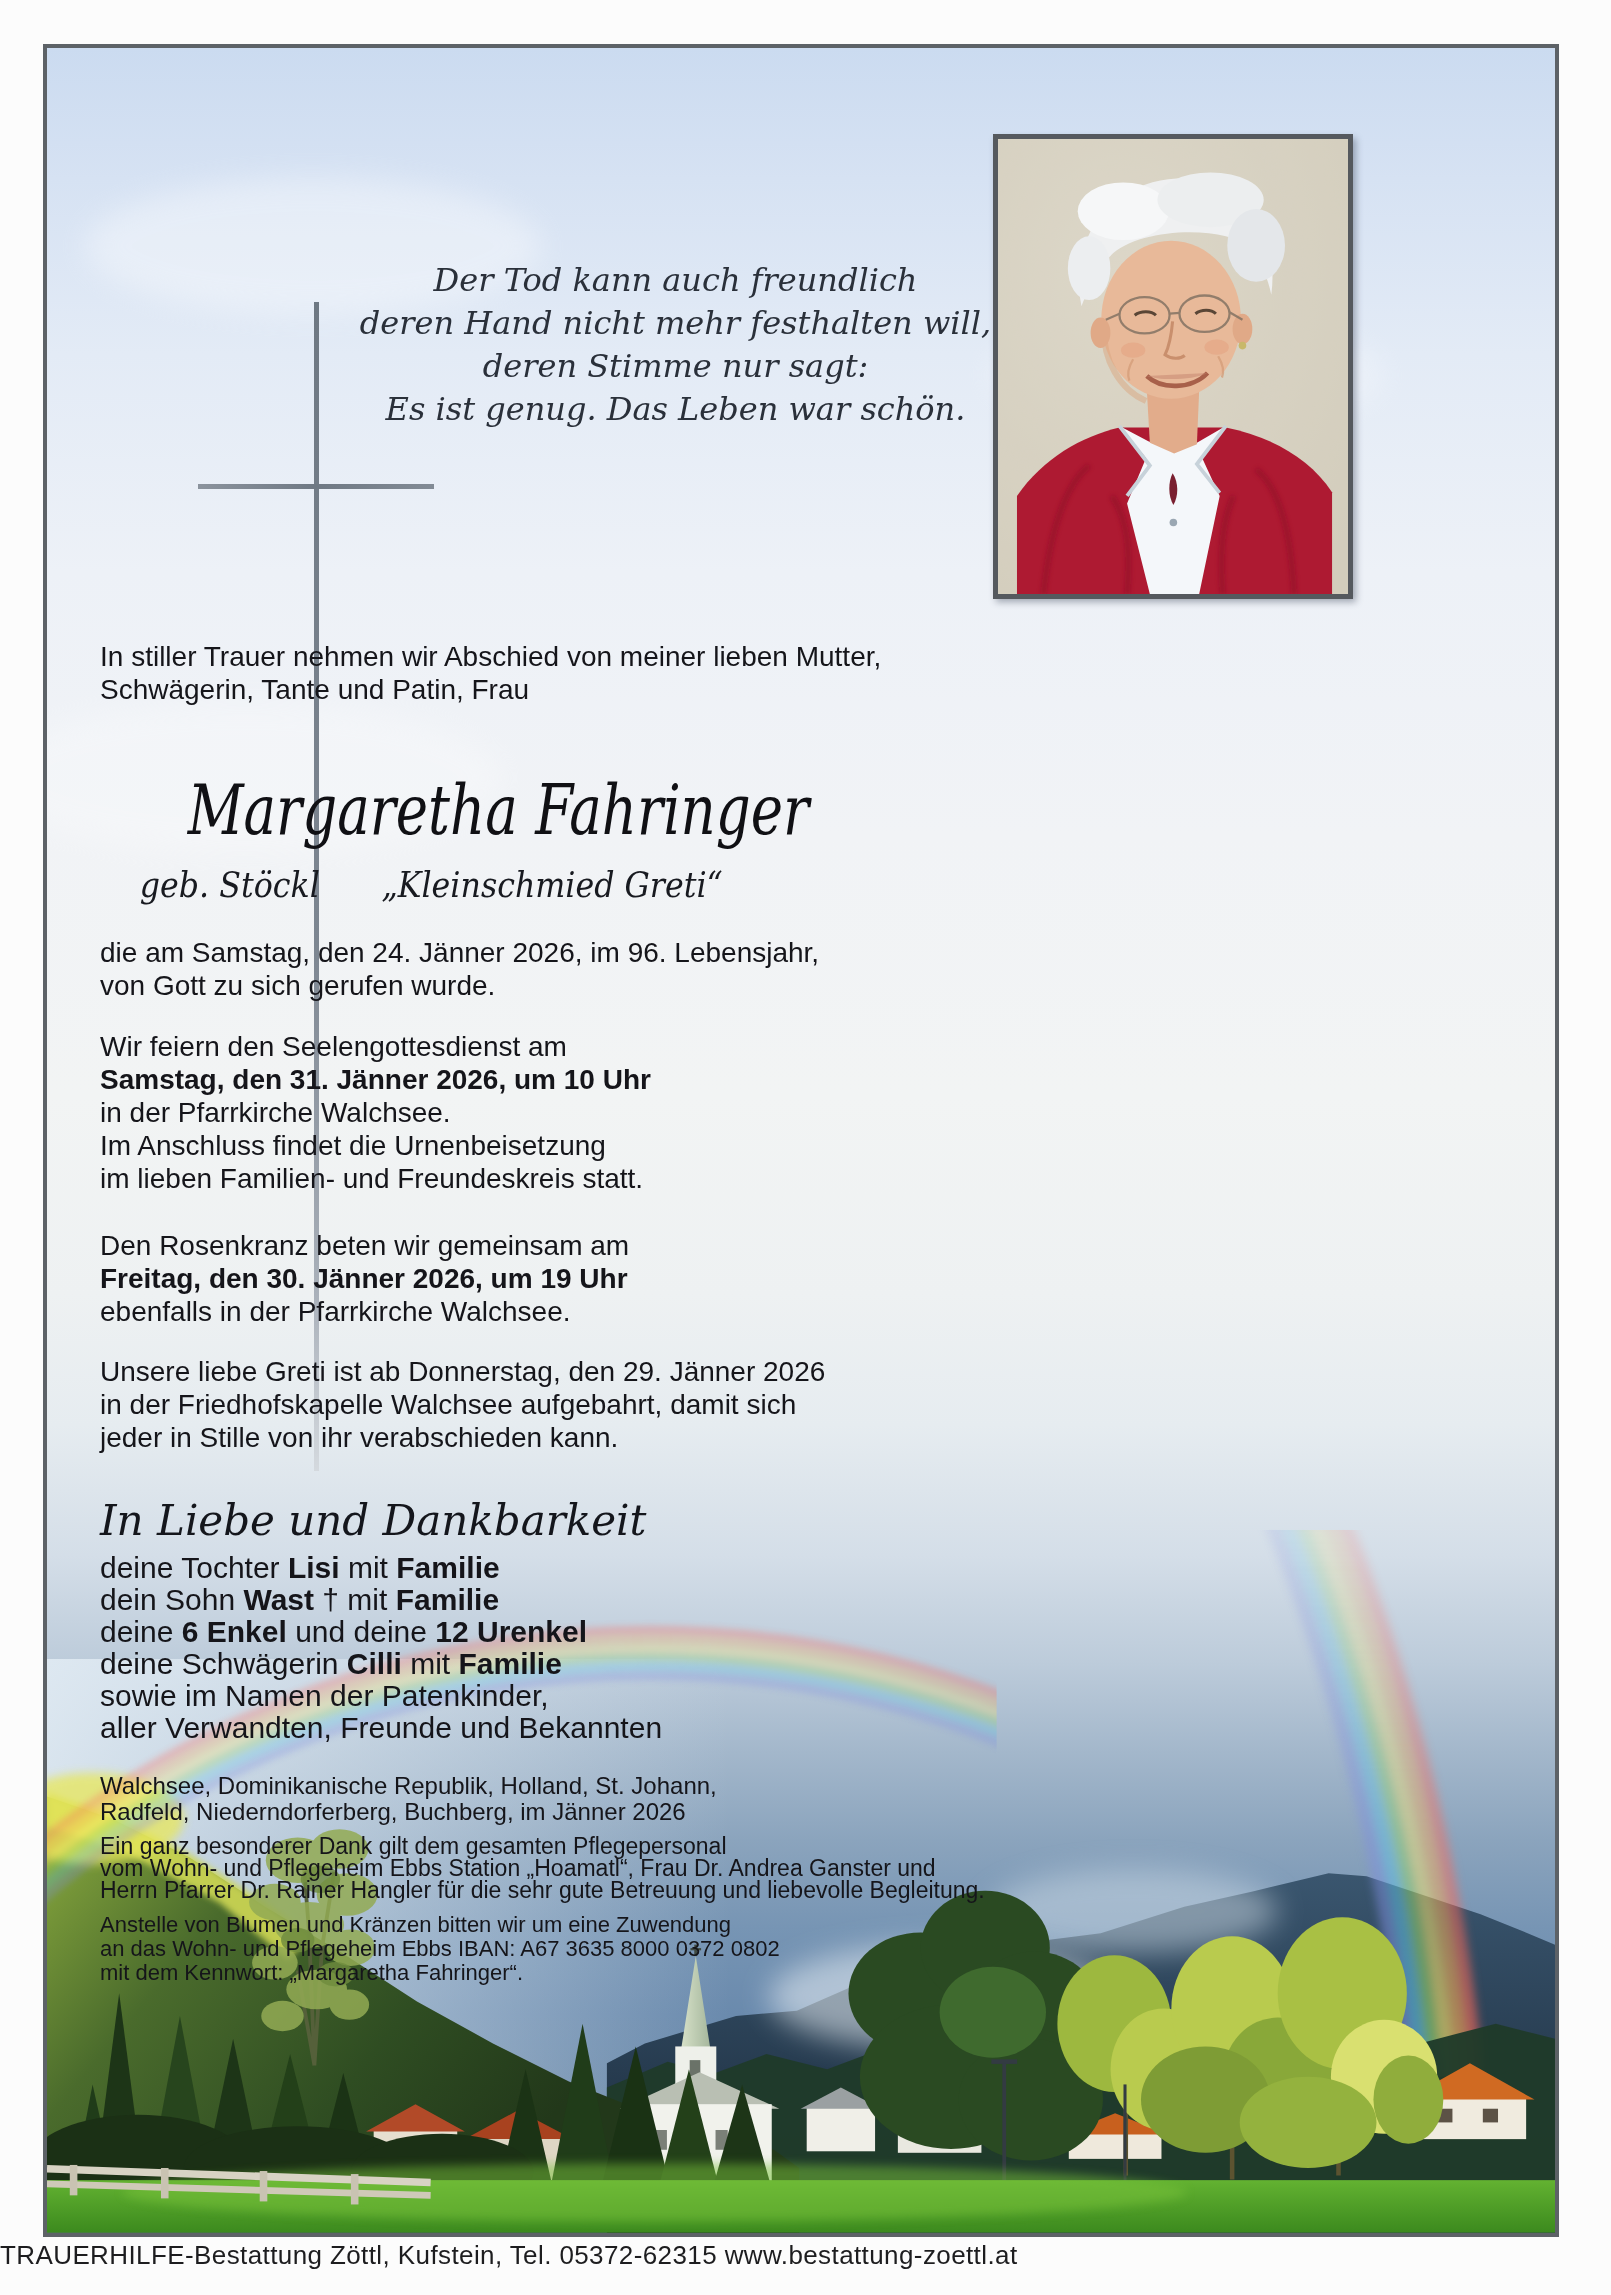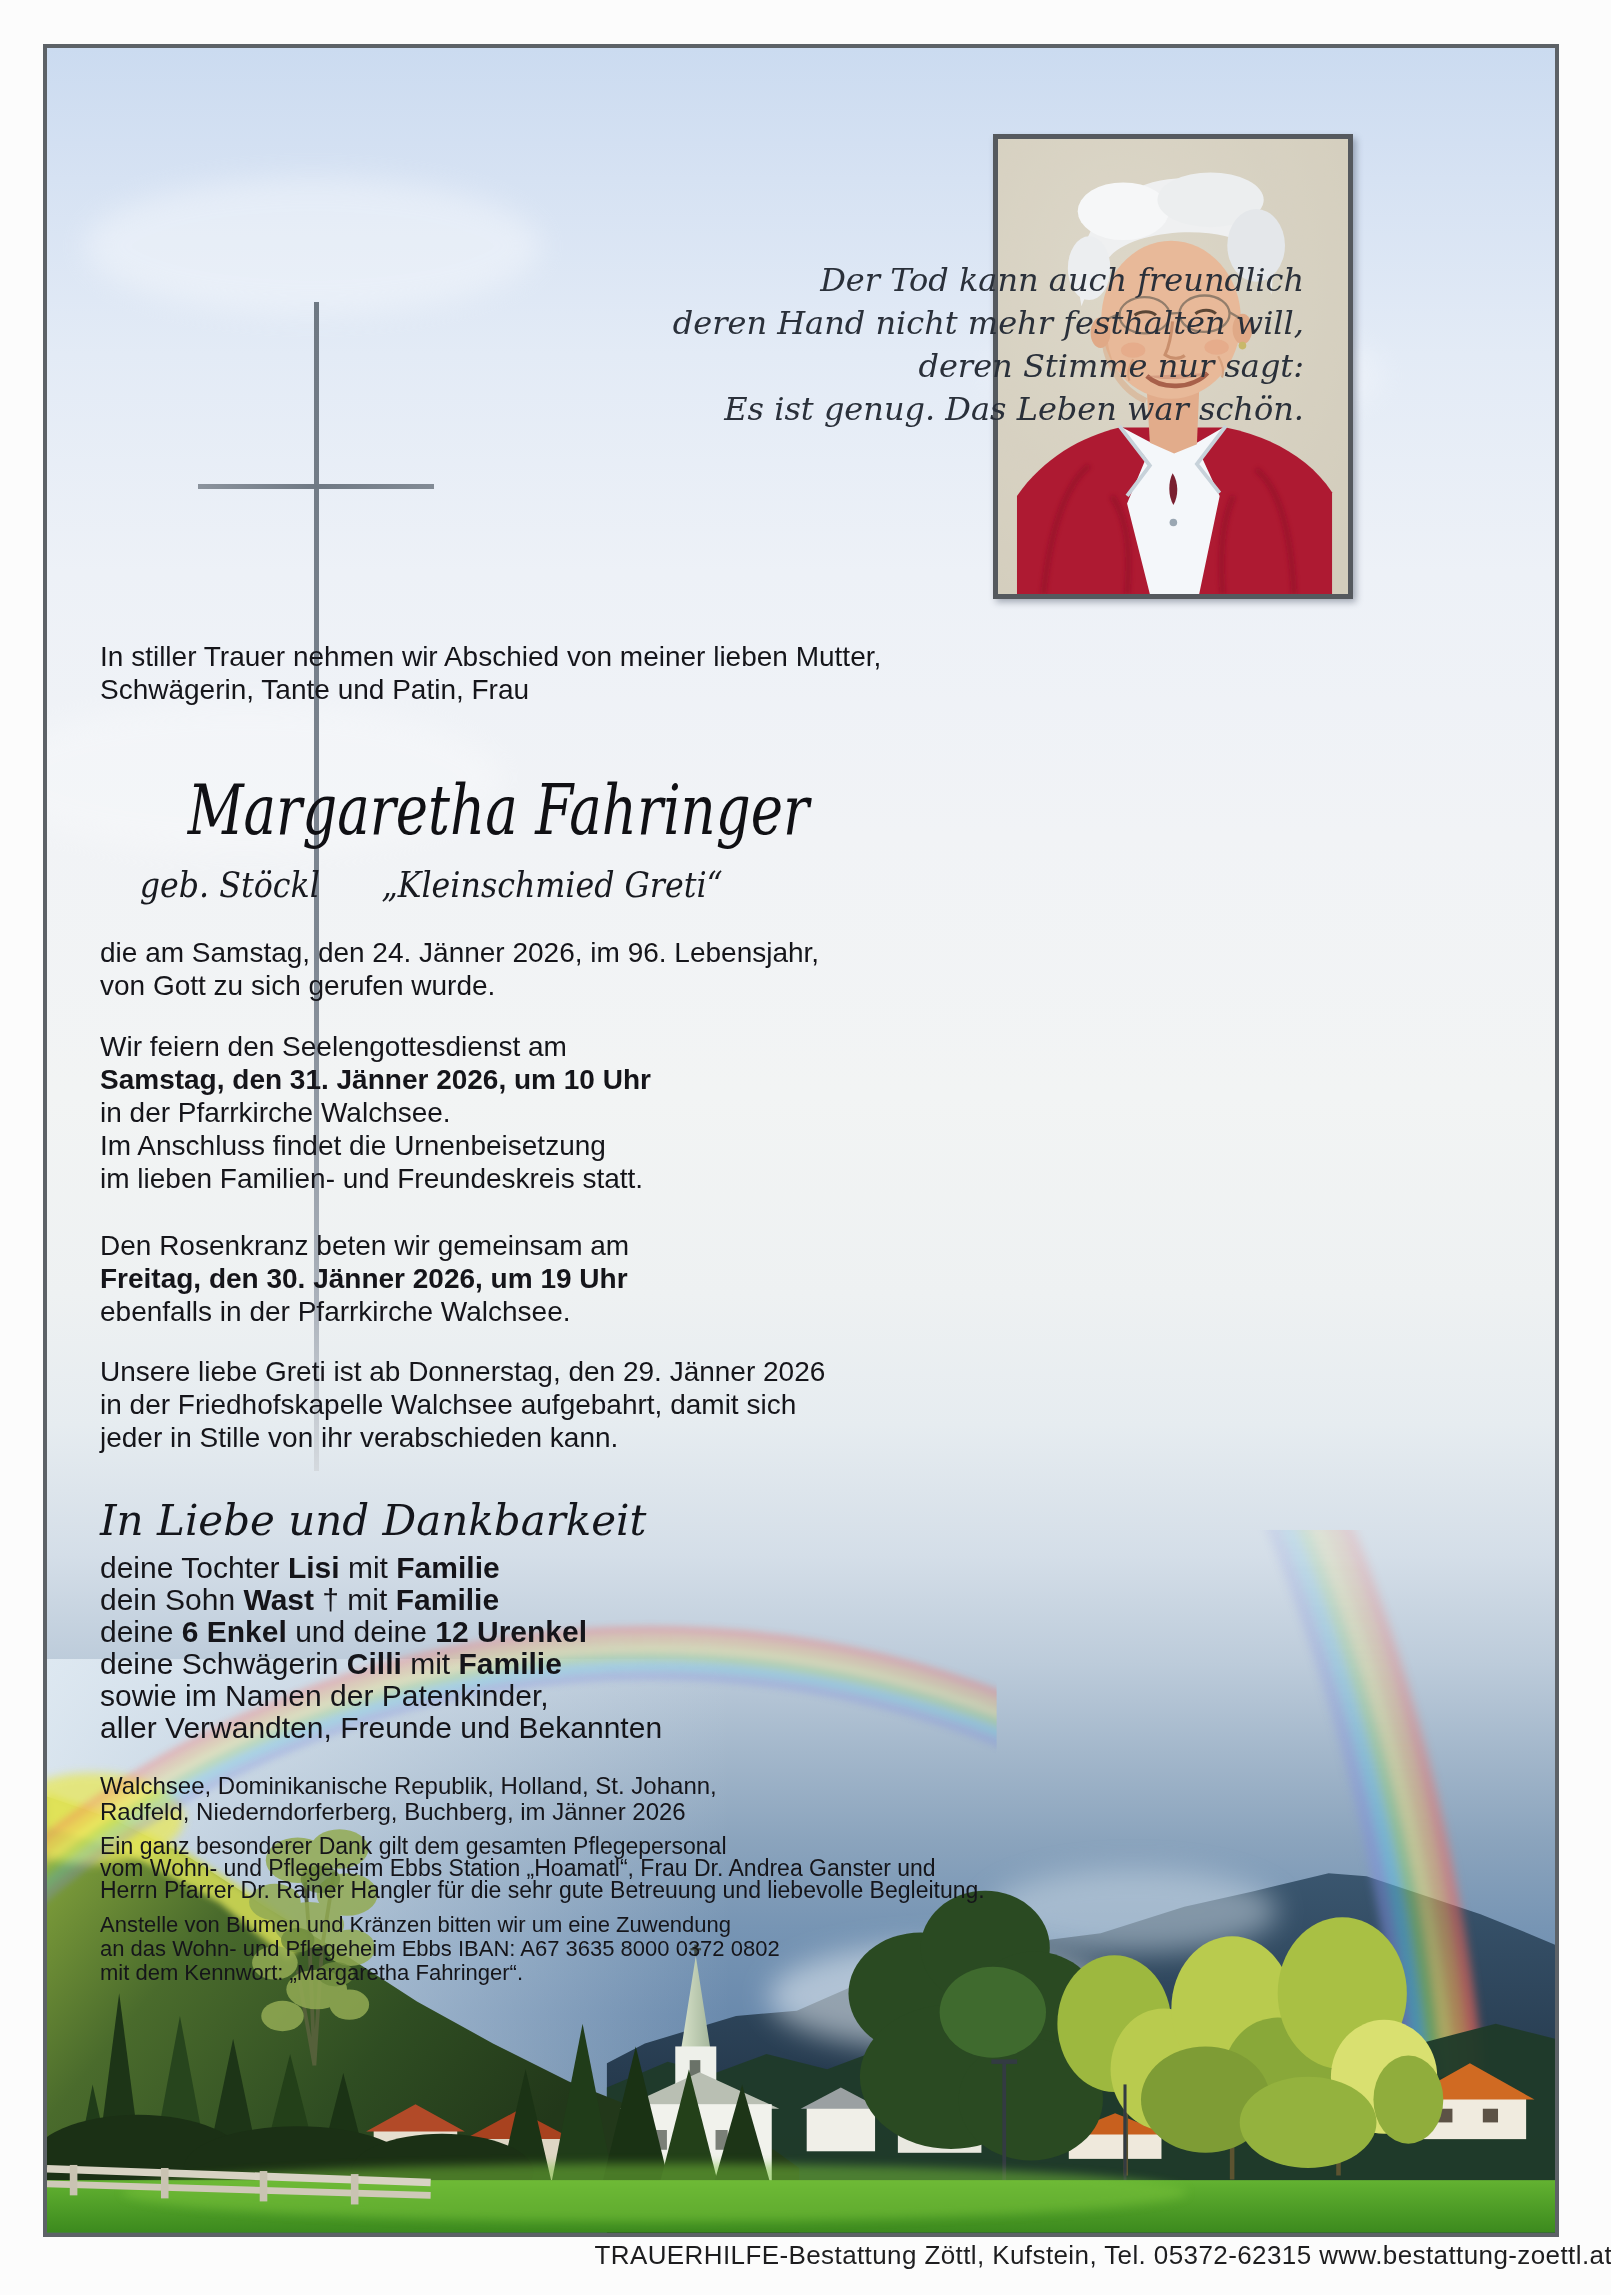--- a/index.html
+++ b/index.html
@@ -20,40 +20,40 @@
   .cross-v{position:absolute;left:267px;top:254px;width:4.6px;height:1169px;
      background:linear-gradient(180deg,#6e7883 0%,#7d8691 55%,#aab1ba 85%,#d4d9de 100%);}
   .cross-h{position:absolute;left:151px;top:436px;width:236px;height:4.6px;
      background:linear-gradient(90deg,#8b939d,#6f7984 50%,#828b95);}
   
   #photo{position:absolute;left:946px;top:86px;width:350px;height:455px;
          border:5.3px solid #55595e;box-shadow:3px 3.8px 6.8px rgba(50,60,80,.40);background:#d9d4c4;}
   
   .txt{position:absolute;left:53px;right:0;color:#15151a;}
   .sans{font-size:28px;line-height:33px;}
-  #poem{position:absolute;left:0;width:1257px;top:211px;text-align:right;
+  #poem{position:absolute;left:0;width:1257px;top:211px;text-align:center;
         font-family:"DejaVu Serif",serif;font-style:italic;
         font-size:32px;line-height:43px;color:#2a303a;}
   #name-block{top:717px;}
   #name-block .name{display:inline-block;font-family:"DejaVu Serif",serif;font-style:italic;
         font-size:70px;line-height:91px;color:#101014;
         transform:scaleX(.78);transform-origin:center;white-space:nowrap;}
   #subname{top:815px;}
   #subname .wrap{display:inline-block;transform:scaleX(.88);transform-origin:center;
         font-family:"DejaVu Serif",serif;font-style:italic;font-size:36px;line-height:44px;
         color:#181a20;white-space:nowrap;}
   #subname .gap{display:inline-block;width:70px;}
   .b{font-weight:700;}
   #closing{top:1441px;font-family:"DejaVu Serif",serif;font-style:italic;
         font-size:42px;line-height:64px;color:#14161c;}
   #family{top:1504px;font-size:30px;line-height:32px;}
   #places{top:1725px;font-size:24px;line-height:26px;}
   #thanks{top:1787px;font-size:23px;line-height:22px;}
   #donation{top:1865px;font-size:22px;line-height:24px;}
-  #footer{position:absolute;left:0;top:2240px;width:1612px;text-align:right;
+  #footer{position:absolute;left:0;top:2240px;width:1612px;text-align:left;
         font-size:26px;letter-spacing:0.4px;color:#1d1d1f;}
 </style>
 </head>
 <body>
 
 <div id="page">
   <div id="card">
 
     <svg id="scene" viewBox="0 0 1985 2875" xmlns="http://www.w3.org/2000/svg">
       <defs>

